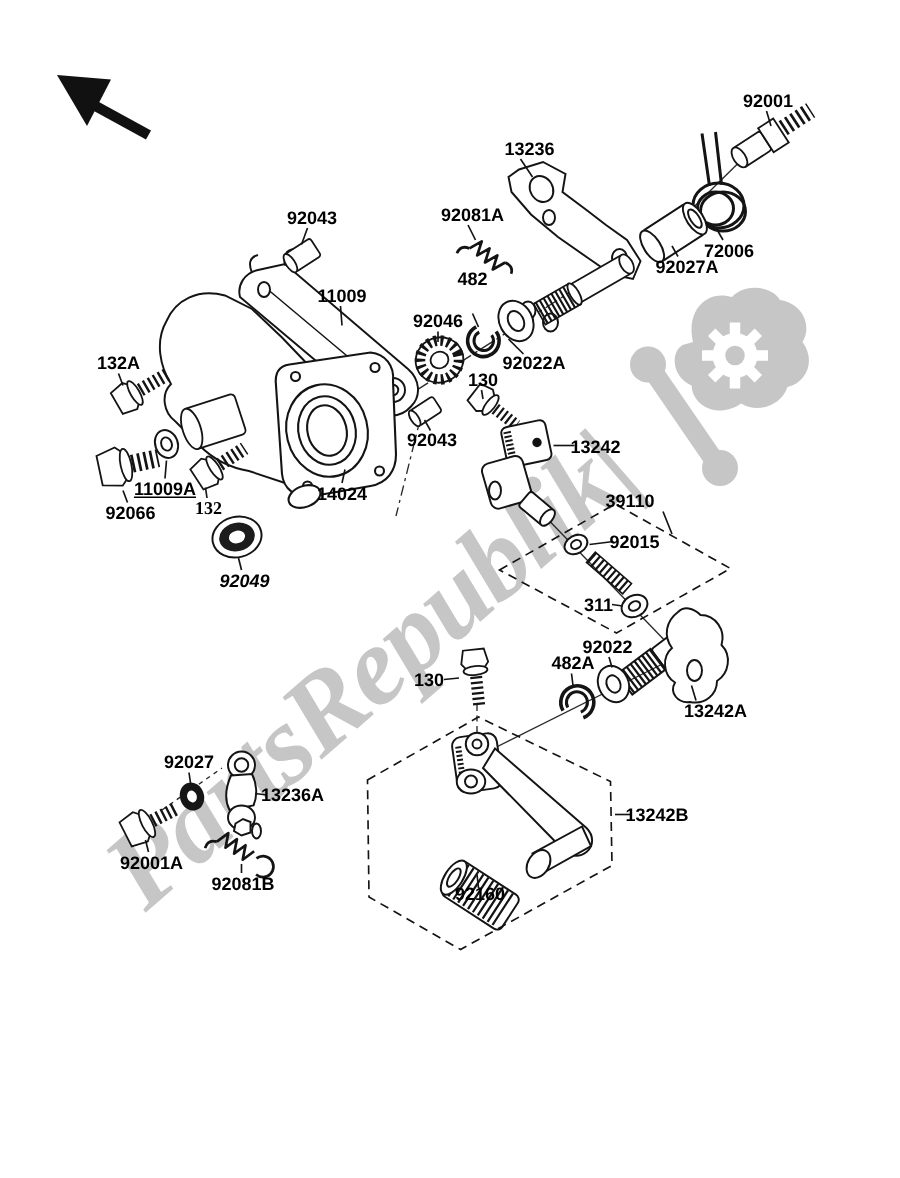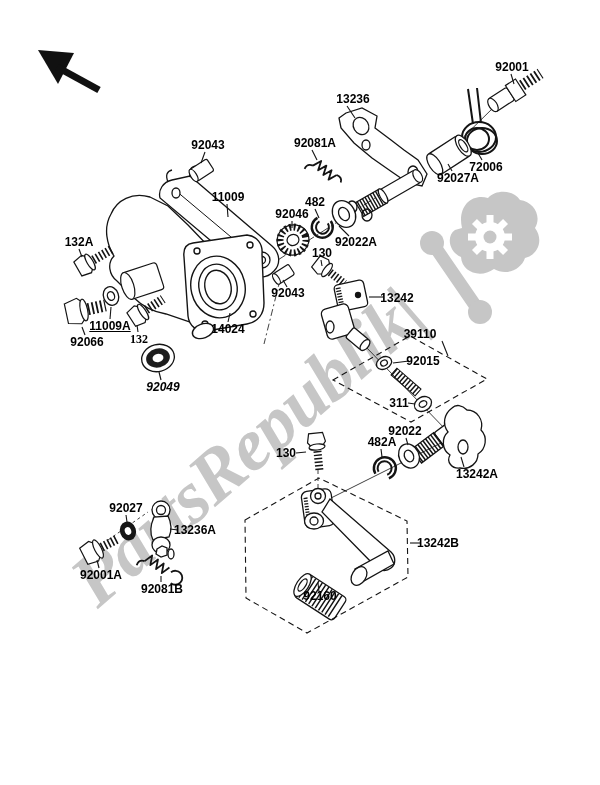--- a/index.html
+++ b/index.html
@@ -325,21 +325,21 @@
   </svg>
 
   <div id="labels-layer">
       <div class="plabel" style="left: 512px; top: 67px;">92001</div>
       <div class="plabel" style="left: 353px; top: 99px; text-align: center;">13236</div>
       <div class="plabel" style="left: 315px; top: 143px;">92081A</div>
       <div class="plabel" style="left: 208px; top: 145px;">92043</div>
       <div class="plabel" style="left: 228px; top: 197px;">11009</div>
       <div class="plabel" style="left: 458px; top: 178px;">92027A</div>
       <div class="plabel" style="left: 486px; top: 167px;">72006</div>
-      <div class="plabel" style="left: 315px; top: 202px;">482</div>
+      <div class="plabel" style="left: 315px; top: 186px;">482</div>
       <div class="plabel" style="left: 292px; top: 214px;">92046</div>
       <div class="plabel" style="left: 356px; top: 242px;">92022A</div>
       <div class="plabel" style="left: 79px; top: 242px;">132A</div>
       <div class="plabel" style="left: 322px; top: 253px;">130</div>
       <div class="plabel" style="left: 288px; top: 293px;">92043</div>
       <div class="plabel" style="left: 397px; top: 298px;">13242</div>
       <div class="plabel" style="left: 110px; top: 326px; text-decoration: underline;">11009A</div>
       <div class="plabel" style="left: 87px; top: 342px;">92066</div>
       <div class="plabel" style="left: 139px; top: 339px; font-family: Liberation Serif, serif;">132</div>
       <div class="plabel" style="left: 228px; top: 329px;">14024</div>

